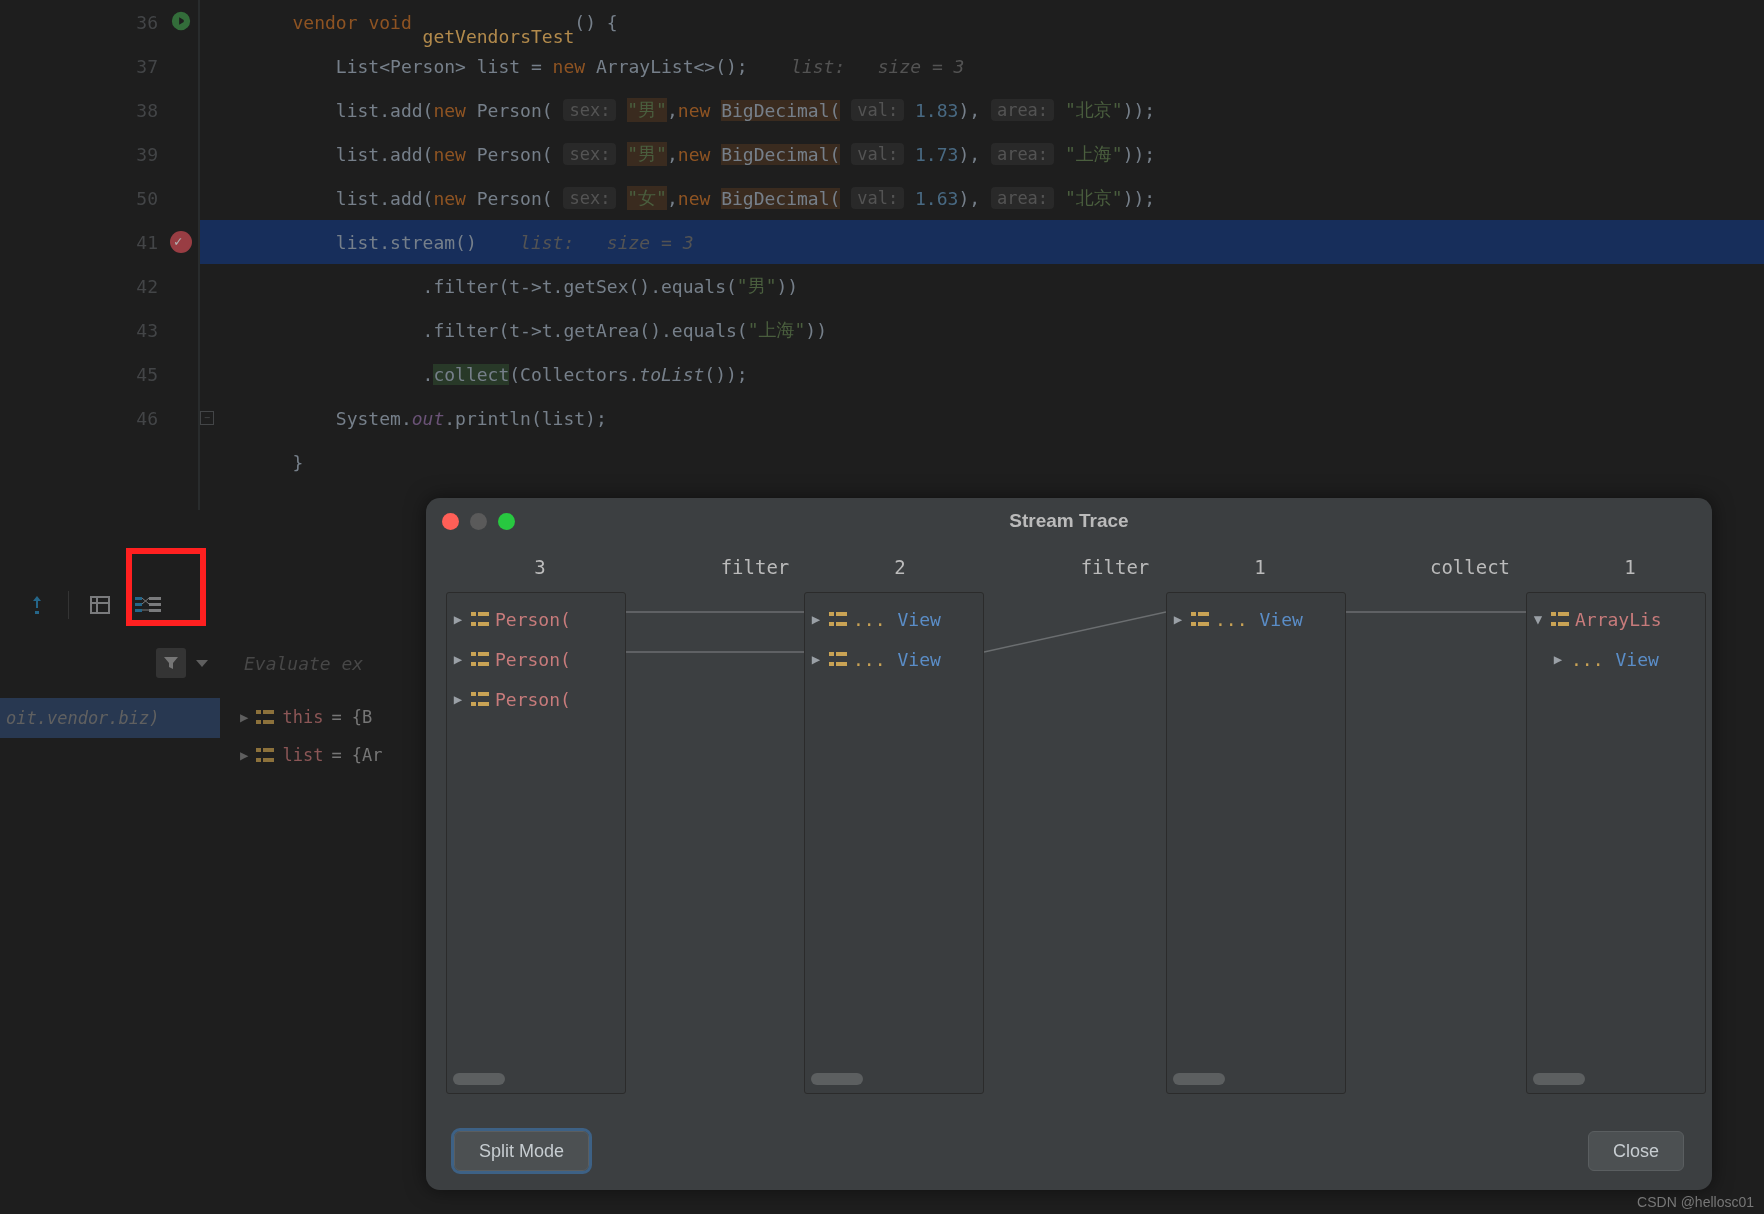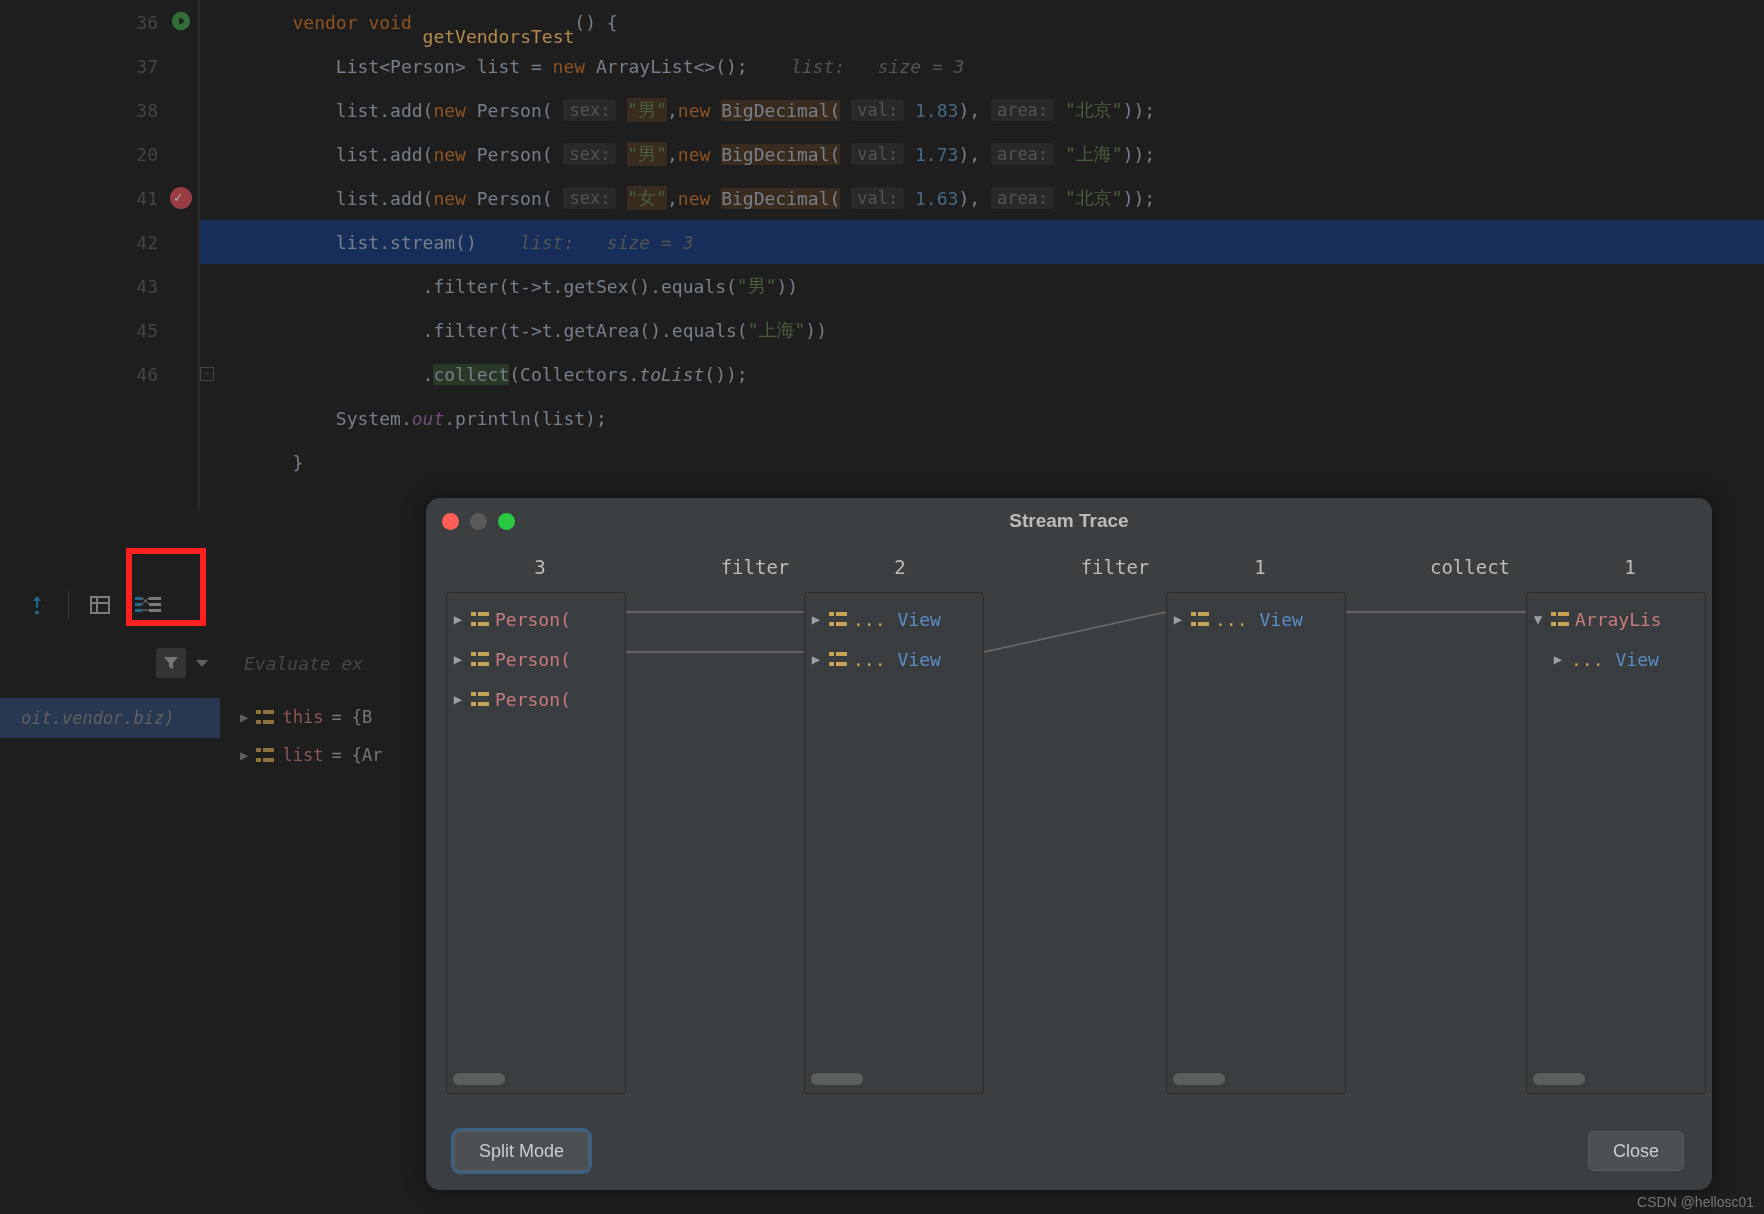--- a/index.html
+++ b/index.html
@@ -44,21 +44,21 @@
 .dbg-toolbar { position:absolute; top:575px; left:20px; height:60px;display:flex;align-items:center;gap:14px;}
 .tool-btn{width:34px;height:34px;display:flex;align-items:center;justify-content:center;color:#afb1b3;}
 .highlight-box{position:absolute;top:548px;left:126px;width:80px;height:78px;border:6px solid #ff2020;z-index:10;}
 .tool-icon-stream{width:26px;height:20px;}
 .sep{width:1px;height:28px;background:#4b4b4b;}
 .filterbar{width:220px;height:46px;display:flex;align-items:center;justify-content:flex-end;padding-right:12px;gap:10px;}
 .filter-btn{width:30px;height:30px;background:#4b4b4b;border-radius:3px;display:flex;align-items:center;justify-content:center;}
 .chev-down{width:0;height:0;border-left:6px solid transparent;border-right:6px solid transparent;border-top:7px solid #888;}
 .eval-box{position:absolute;top:640px;left:230px;height:46px;display:flex;align-items:center;color:#666;font-style:italic;padding-left:14px;}
 .frames{position:absolute;top:698px;left:0;width:220px;}
-.frame-row{height:40px;display:flex;align-items:center;padding-left:21px;color:#8a8a8a;font-style:italic;background:#3a5175;font-size:17px;}
+.frame-row{height:40px;display:flex;align-items:center;padding-left:6px;color:#8a8a8a;font-style:italic;background:#3a5175;font-size:17px;}
 .vars{position:absolute;top:698px;left:240px;width:200px;}
 .var-row{height:38px;display:flex;align-items:center;gap:8px;font-size:17px;}
 .chev-r{color:#888;font-size:14px;}
 .fld-icon{width:18px;height:14px;}
 
 
 .dialog { position:absolute; top:498px; left:426px; width:1286px; height:692px;
   background:#3c3f41; border-radius:14px; z-index:20; box-shadow:0 0 20px rgba(0,0,0,0.5);
   display:flex;flex-direction:column;}
 .titlebar{height:46px;display:flex;align-items:center;position:relative;}
@@ -109,21 +109,24 @@
       <span class="gutter-icon green" style="right:6px;top:-34px;">
         <svg viewBox="0 0 24 24" width="22" height="22">
             <path d="M12 2a10 10 0 100 20 10 10 0 000-20zm3 11l-5 3V8l5 3v2z"></path>
           </svg>
       </span>
     </div>
     <div class="gutter-row">
         <span>38</span>
       </div>
     <div class="gutter-row">
-        <span>20</span>
+        <span>39</span>
+      </div>
+    <div class="gutter-row">
+        <span>50</span>
       </div>
     <div class="gutter-row">
         <span>41</span>
       <span class="gutter-icon red"></span>
     </div>
     <div class="gutter-row">
         <span>42</span>
       </div>
     <div class="gutter-row">
         <span>43</span>

